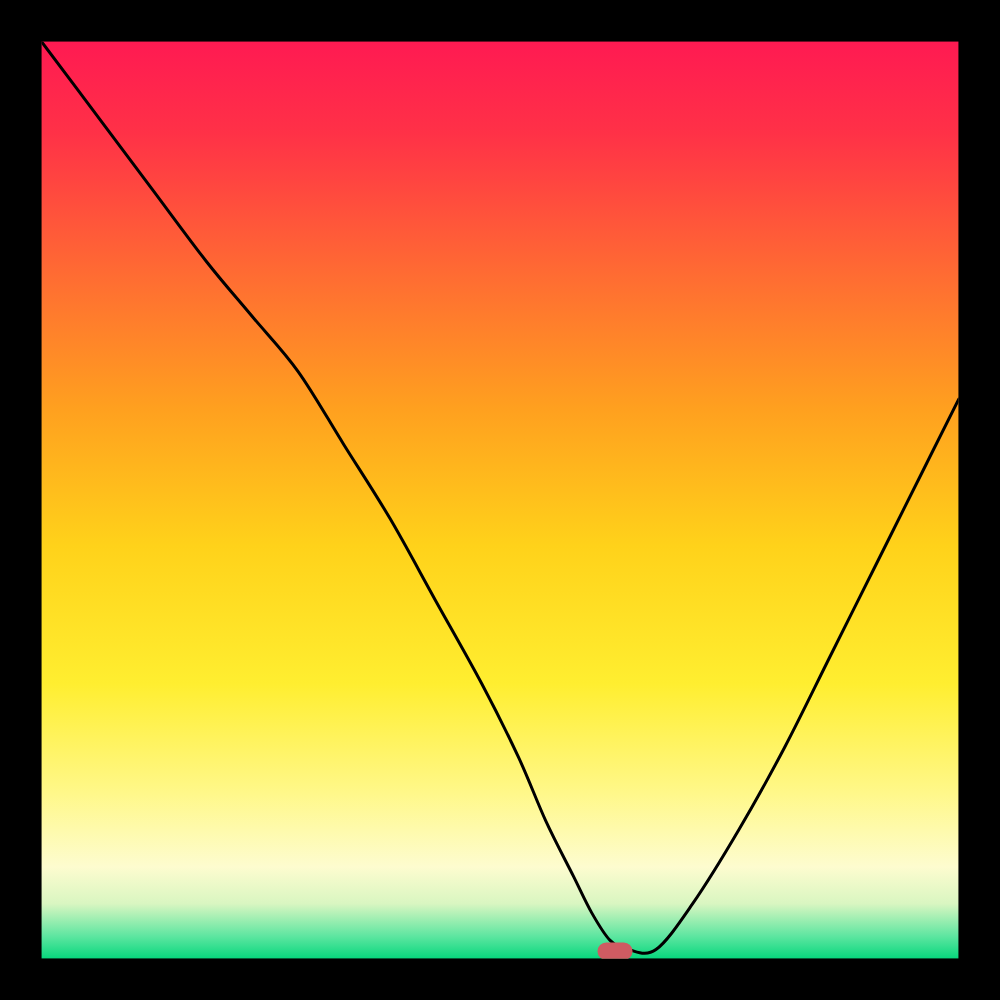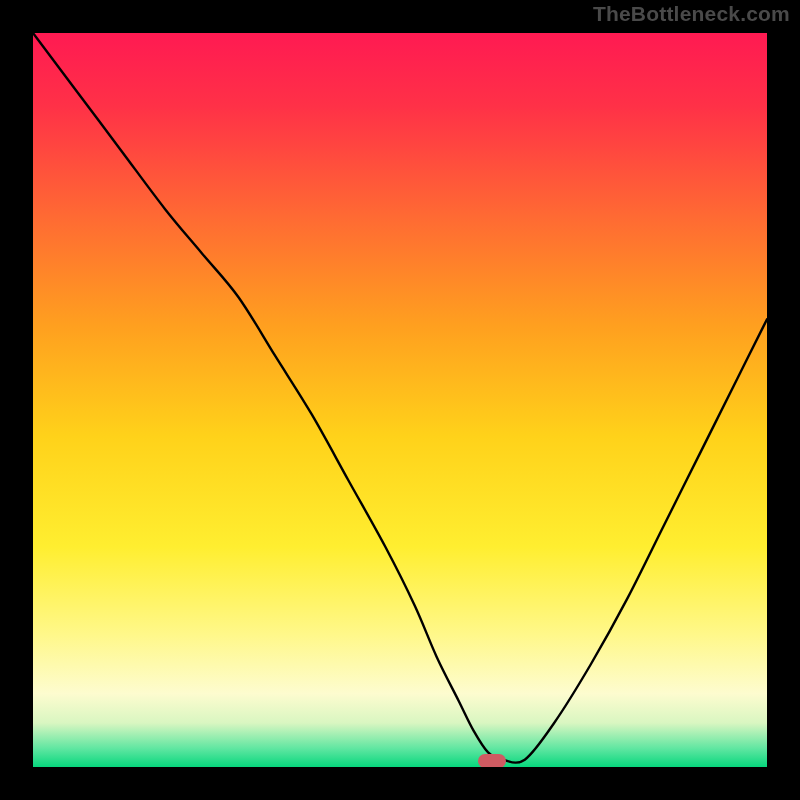--- a/index.html
+++ b/index.html
@@ -46,21 +46,20 @@
     height: 14px;
     border-radius: 7px;
     transform: translate(-50%, -50%);
   }
 </style>
 </head>
 <body>
 
 <div class="frame">
 
-  <div class="watermark">TheBottleneck.com</div>
 
   <div class="plot-area">
     <svg viewBox="0 0 734 734" preserveAspectRatio="none">
       <defs>
         <linearGradient id="bg-grad" x1="0" y1="0" x2="0" y2="1">
         <stop offset="0.00%" stop-color="#ff1a52"></stop>
             <stop offset="10.00%" stop-color="#ff3147"></stop>
             <stop offset="25.00%" stop-color="#ff6a33"></stop>
             <stop offset="40.00%" stop-color="#ffa01f"></stop>
             <stop offset="55.00%" stop-color="#ffd21a"></stop>

